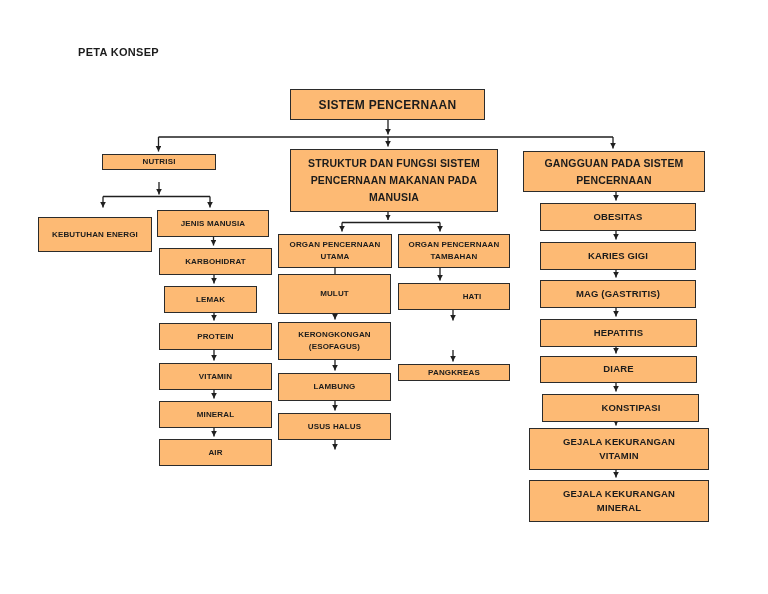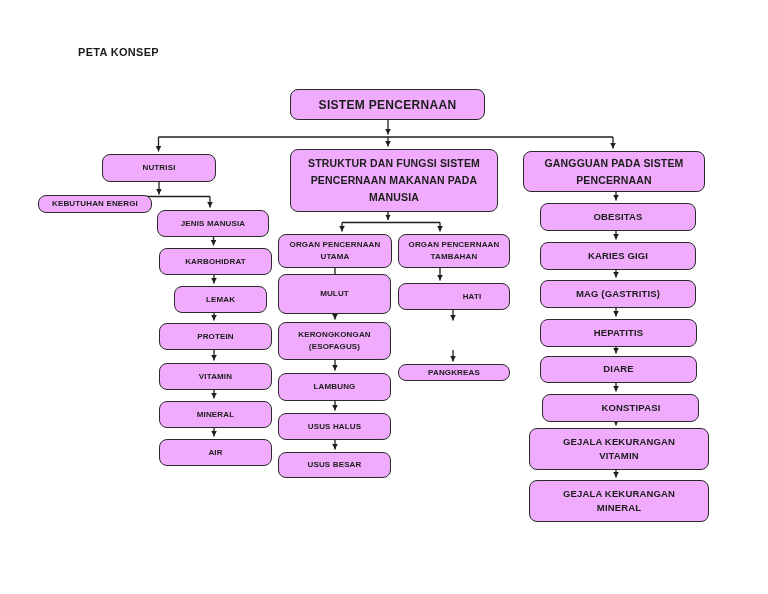--- a/index.html
+++ b/index.html
@@ -19,23 +19,23 @@
     letter-spacing: 0.3px;
     color: var(--text, #1c1c1c);
   }
   .node {
     position: absolute;
     box-sizing: border-box;
     display: flex;
     align-items: center;
     justify-content: center;
     text-align: center;
-    background: #f0abfc;
+    background: #fdba74;
     border: 1.4px solid var(--border, #2b2b2b);
-    border-radius: 8px;
+    border-radius: 0;
     font-weight: bold;
     color: var(--text, #1c1c1c);
     white-space: pre-line;
     letter-spacing: 0.15px;
     line-height: 1.5;
     padding: 1px 4px;
   }
   .fs8  { font-size: 8px; }
   .fs10 { font-size: 9.5px; }
   .fs11 { font-size: 10.5px; line-height: 1.62; }
@@ -99,43 +99,42 @@
     <line x1="616" y1="270" x2="616" y2="277.5" marker-end="url(#arw)"></line>
     <line x1="616" y1="308" x2="616" y2="316.5" marker-end="url(#arw)"></line>
     <line x1="616" y1="347" x2="616" y2="353.5" marker-end="url(#arw)"></line>
     <line x1="616" y1="383" x2="616" y2="391.5" marker-end="url(#arw)"></line>
     <line x1="616" y1="422" x2="616" y2="425.5" marker-end="url(#arw)"></line>
     <line x1="616" y1="470" x2="616" y2="477.5" marker-end="url(#arw)"></line>
   </svg>
 
   <div class="node fs12" style="left:290px; top:89px; width:195px; height:31px;">SISTEM PENCERNAAN</div>
 
-  <div class="node fs8" style="left:102px; top:154px; width:114px; height:28px;">NUTRISI</div>
-  <div class="node fs8" style="left:38px; top:195px; width:114px; height:18px;">KEBUTUHAN ENERGI</div>
+  <div class="node fs8" style="left:102px; top:154px; width:114px; height:16px;">NUTRISI</div>
+  <div class="node fs8" style="left:38px; top:217px; width:114px; height:35px;">KEBUTUHAN ENERGI</div>
   <div class="node fs8" style="left:157px; top:210px; width:112px; height:27px;">JENIS MANUSIA</div>
   <div class="node fs8" style="left:159px; top:248px; width:113px; height:27px;">KARBOHIDRAT</div>
-  <div class="node fs8" style="left:174px; top:286px; width:93px; height:27px;">LEMAK</div>
+  <div class="node fs8" style="left:164px; top:286px; width:93px; height:27px;">LEMAK</div>
   <div class="node fs8" style="left:159px; top:323px; width:113px; height:27px;">PROTEIN</div>
   <div class="node fs8" style="left:159px; top:363px; width:113px; height:27px;">VITAMIN</div>
   <div class="node fs8" style="left:159px; top:401px; width:113px; height:27px;">MINERAL</div>
   <div class="node fs8" style="left:159px; top:439px; width:113px; height:27px;">AIR</div>
 
   <div class="node fs11" style="left:290px; top:149px; width:208px; height:63px;">STRUKTUR DAN FUNGSI SISTEM
 PENCERNAAN MAKANAN PADA
 MANUSIA</div>
   <div class="node fs8" style="left:278px; top:234px; width:114px; height:34px;">ORGAN PENCERNAAN
 UTAMA</div>
   <div class="node fs8" style="left:398px; top:234px; width:112px; height:34px;">ORGAN PENCERNAAN
 TAMBAHAN</div>
   <div class="node fs8" style="left:278px; top:274px; width:113px; height:40px;">MULUT</div>
   <div class="node fs8" style="left:278px; top:322px; width:113px; height:38px;">KERONGKONGAN
 (ESOFAGUS)</div>
   <div class="node fs8" style="left:278px; top:373px; width:113px; height:28px;">LAMBUNG</div>
   <div class="node fs8" style="left:278px; top:413px; width:113px; height:27px;">USUS HALUS</div>
-  <div class="node fs8" style="left:278px; top:452px; width:113px; height:26px;">USUS BESAR</div>
   <div class="node fs8" style="left:398px; top:283px; width:112px; height:27px;padding-left:40px;">HATI</div>
   <div class="node fs8" style="left:398px; top:364px; width:112px; height:17px;">PANGKREAS</div>
 
   <div class="node fs11" style="left:523px; top:151px; width:182px; height:41px;">GANGGUAN PADA SISTEM
 PENCERNAAN</div>
   <div class="node fs10" style="left:540px; top:203px; width:156px; height:28px;">OBESITAS</div>
   <div class="node fs10" style="left:540px; top:242px; width:156px; height:28px;">KARIES GIGI</div>
   <div class="node fs10" style="left:540px; top:280px; width:156px; height:28px;">MAG (GASTRITIS)</div>
   <div class="node fs10" style="left:540px; top:319px; width:157px; height:28px;">HEPATITIS</div>
   <div class="node fs10" style="left:540px; top:356px; width:157px; height:27px;">DIARE</div>

